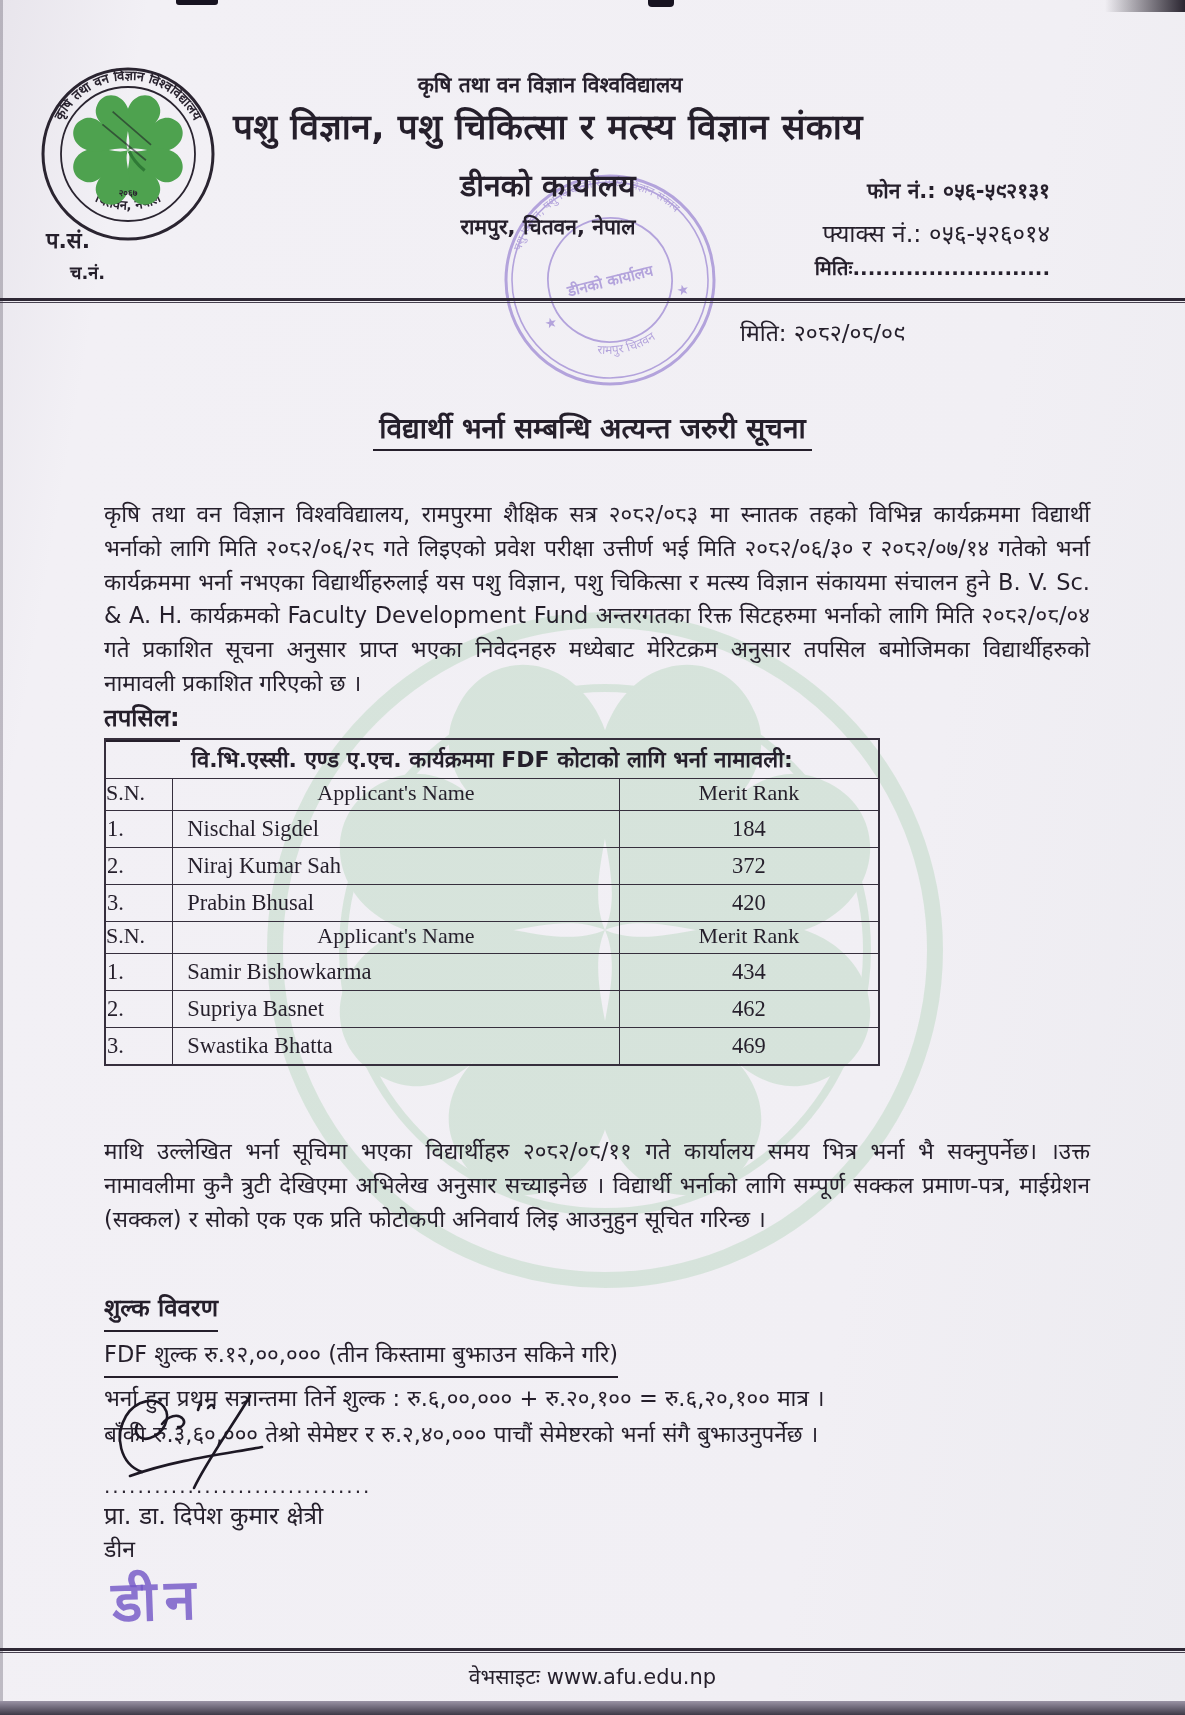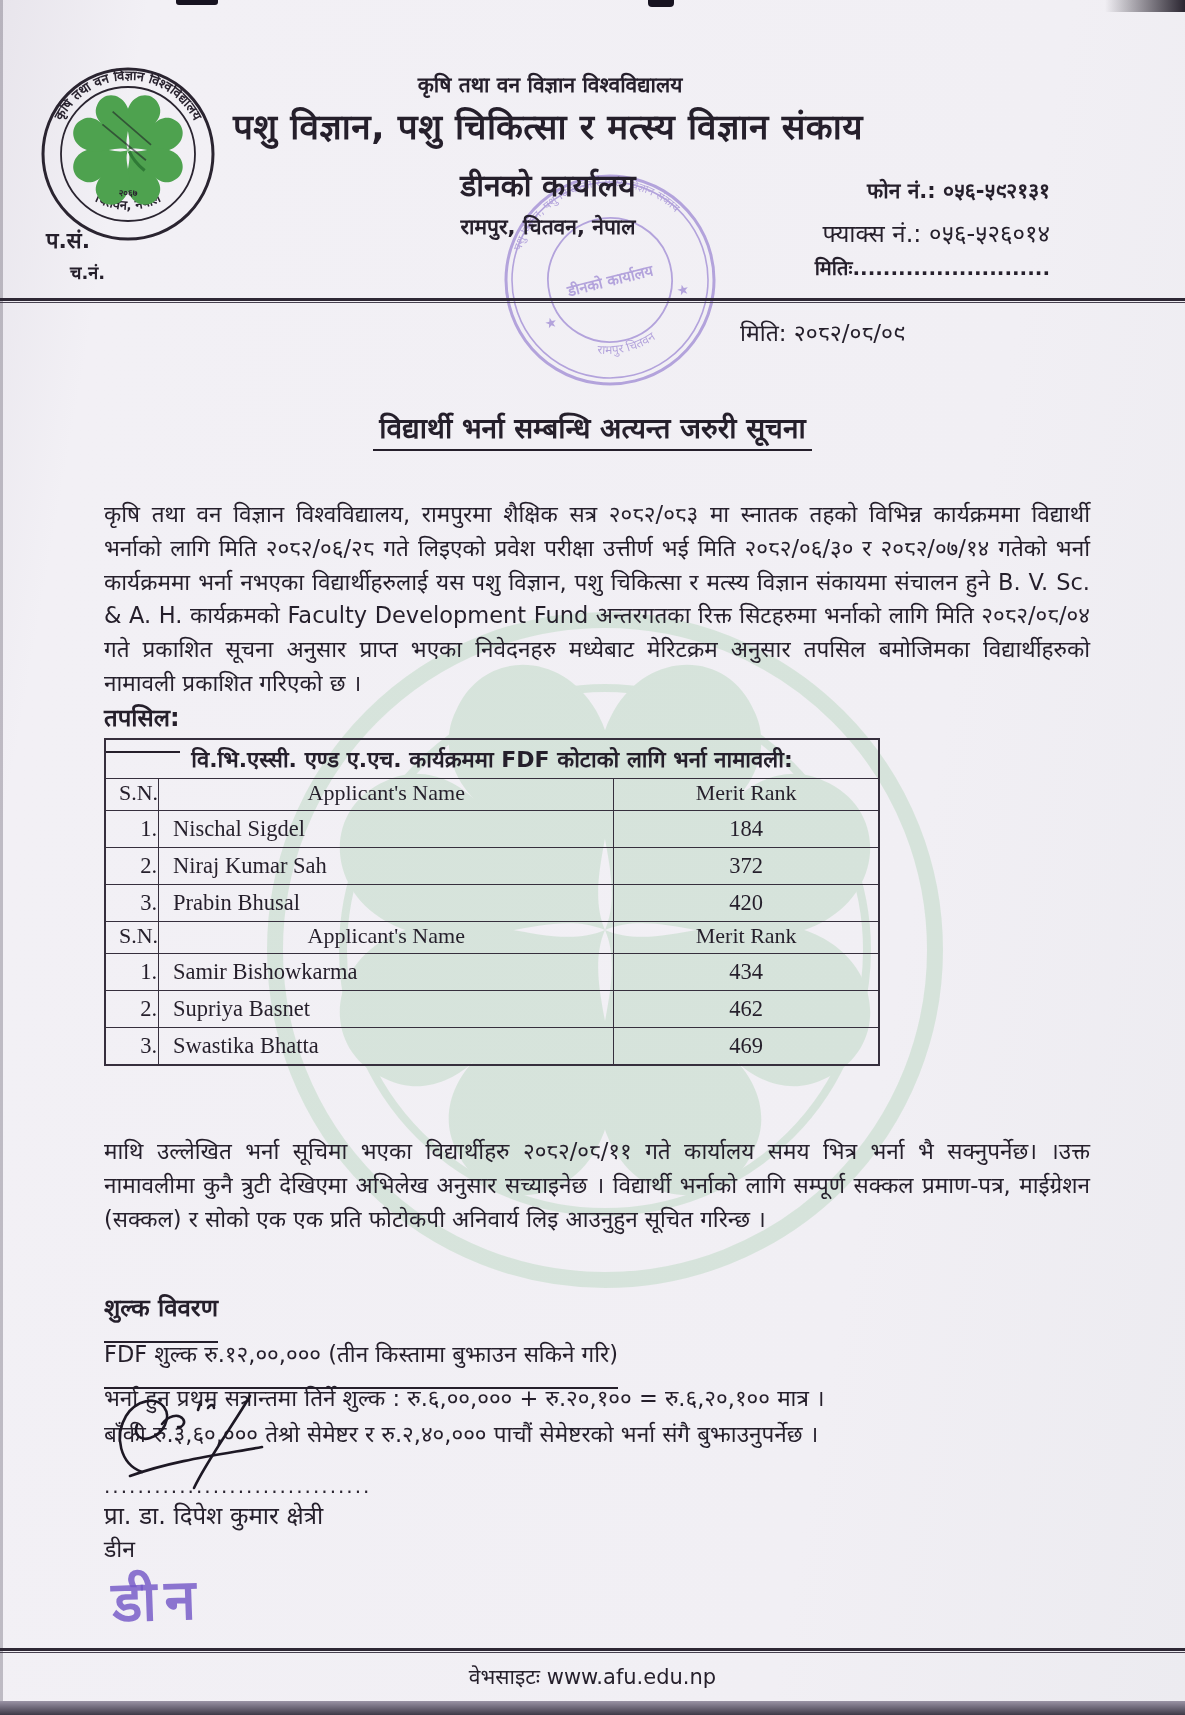--- a/index.html
+++ b/index.html
@@ -34,29 +34,29 @@
   .watermark { left:240px; top:600px; width:730px; height:720px; opacity:.14; pointer-events:none; }
   .dean-stamp { left:112px; top:1560px; font-size:56px; font-weight:bold; color:rgba(116,88,199,.82);
                 transform:rotate(-2deg); letter-spacing:8px; }
   
   .notice-title { left:0; top:408px; width:1185px; text-align:center; font-size:28px; font-weight:bold; }
   .notice-title span { display:inline-block; border-bottom:2.5px solid #251f2b; padding:0 6px 3px; }
   .para { text-align:justify; font-size:22.5px; line-height:33.8px; }
   .intro { left:104px; top:498px; width:986px; }
   .closing { left:104px; top:1135px; width:986px; }
   .details-label { left:104px; top:700px; font-size:24px; font-weight:bold; }
-  .underline { display:inline-block; border-bottom:2.5px solid #251f2b; padding-bottom:18px; }
+  .underline { display:inline-block; border-bottom:2.5px solid #251f2b; padding-bottom:7px; }
   
   .admission-table { left:104px; top:738px; width:776px; border-collapse:collapse; background:rgba(255,255,255,.0); }
   .admission-table td, .admission-table th { border:1.7px solid #362f3d; }
   .admission-table { border:2.2px solid #362f3d; }
   .section-title-cell { text-align:center; font-weight:bold; font-size:22px; padding:3px 12px 5px; }
   .col-head th { font-family:"Liberation Serif", serif; font-weight:normal; font-size:22px; padding:1px 0 4px; }
   .data-row td { font-family:"Liberation Serif", serif; font-size:22.5px; height:37px; }
-  .sn-col { width:53px; text-align:right; }
+  .sn-col { width:68px; text-align:left; }
   .name-col { width:450px; padding-left:14px; }
   .merit-col { width:262px; text-align:center; }
   
   .fee-heading { left:104px; top:1290px; font-size:24px; font-weight:bold; }
   .fee-fdf { left:104px; top:1338px; font-size:22.5px; }
   .fee-first { left:104px; top:1382px; font-size:22.5px; }
   .fee-remaining { left:104px; top:1418px; font-size:22.5px; }
   
   .signature-svg { left:102px; top:1392px; width:230px; height:100px; }
   .sig-dots { left:104px; top:1474px; font-size:20px; letter-spacing:2px; color:#2a2430; }

